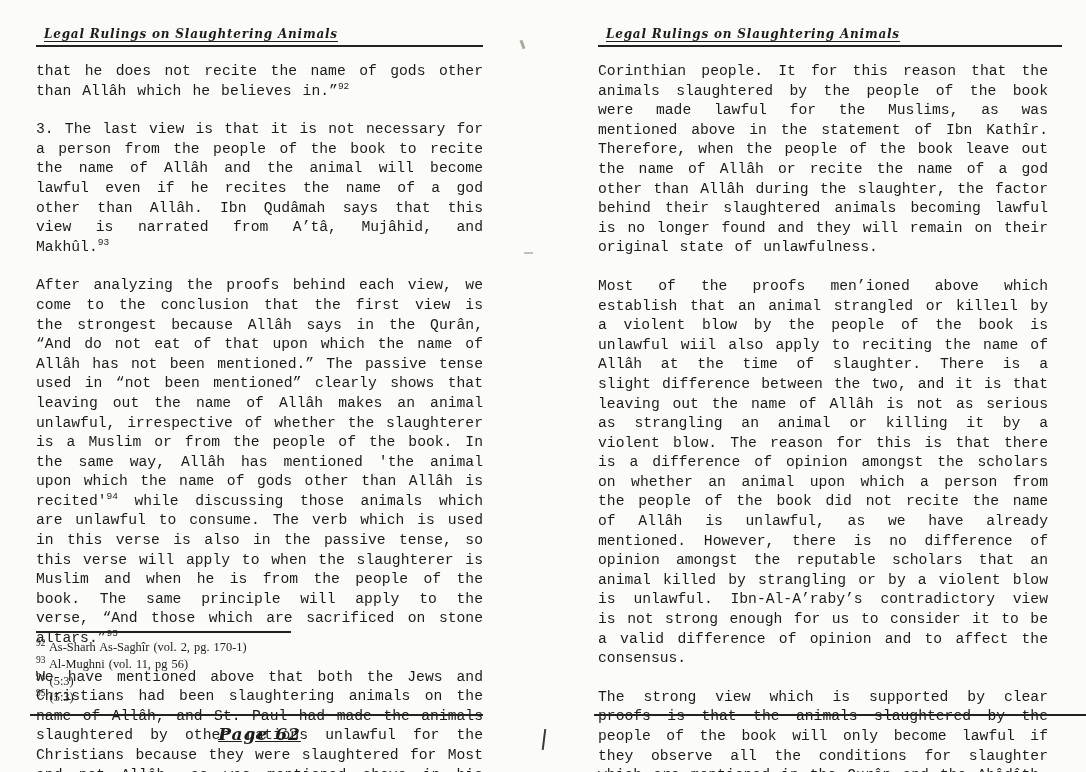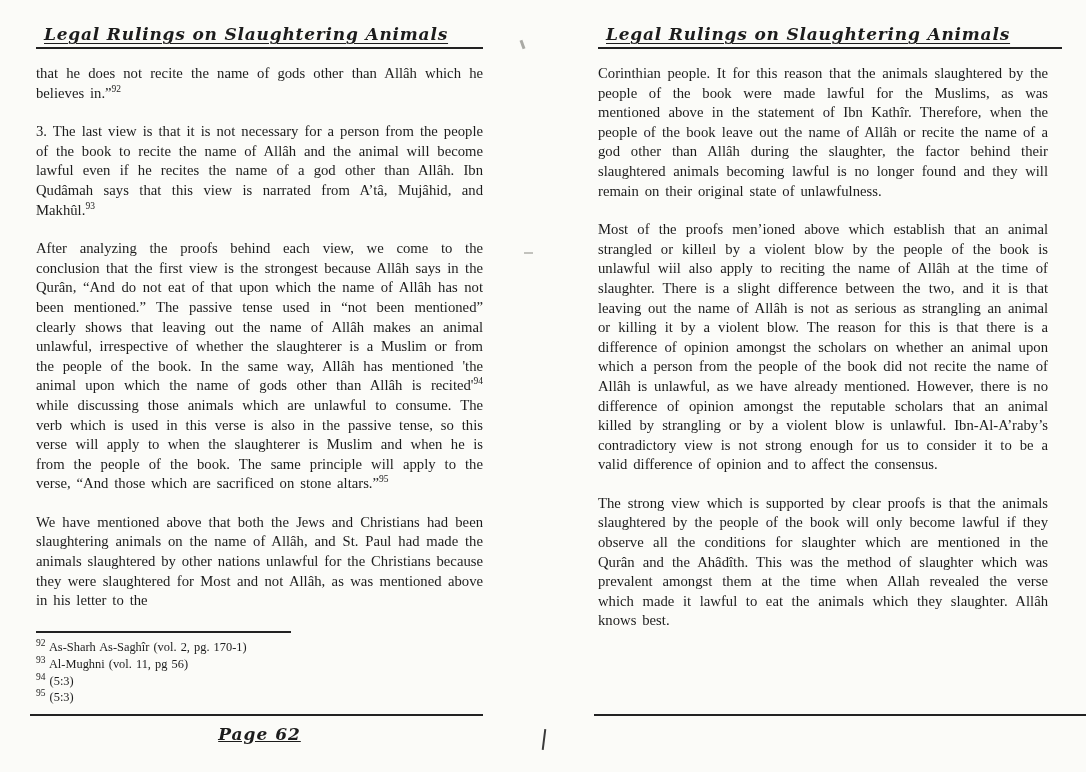--- a/index.html
+++ b/index.html
@@ -18,36 +18,36 @@
   .page-header {
     margin-top:24px;
     border-bottom:2px solid #222;
     padding-bottom:3px;
   }
   .page-right .page-header { margin-right:-14px; }
   .header-title {
     font-family:"DejaVu Serif", serif;
     font-style:italic;
     font-weight:600;
-    font-size:17px;
+    font-size:12px;
     letter-spacing:0.8px;
     text-decoration:underline;
     text-underline-offset:3px;
     padding-left:8px;
     white-space:nowrap;
   }
 
   .page-body {
     margin-top:15px;
     font-size:14.7px;
     line-height:19.6px;
     text-align:justify;
     word-spacing:2.2px;
   }
-  .para { margin:0 0 19px 0; }
+  .para { margin:0 0 19px 0;font-family:Liberation Mono, monospace; }
   sup { font-size:9.5px; line-height:0; letter-spacing:0; }
 
   .footnotes { position:absolute; top:631px; left:0; right:0; }
   .footnote-rule {
     width:255px;
     border-top:2px solid #222;
     margin:0 0 6px 0;
   }
   .footnote { font-size:12.4px; line-height:16.8px; word-spacing:1px; }
 

